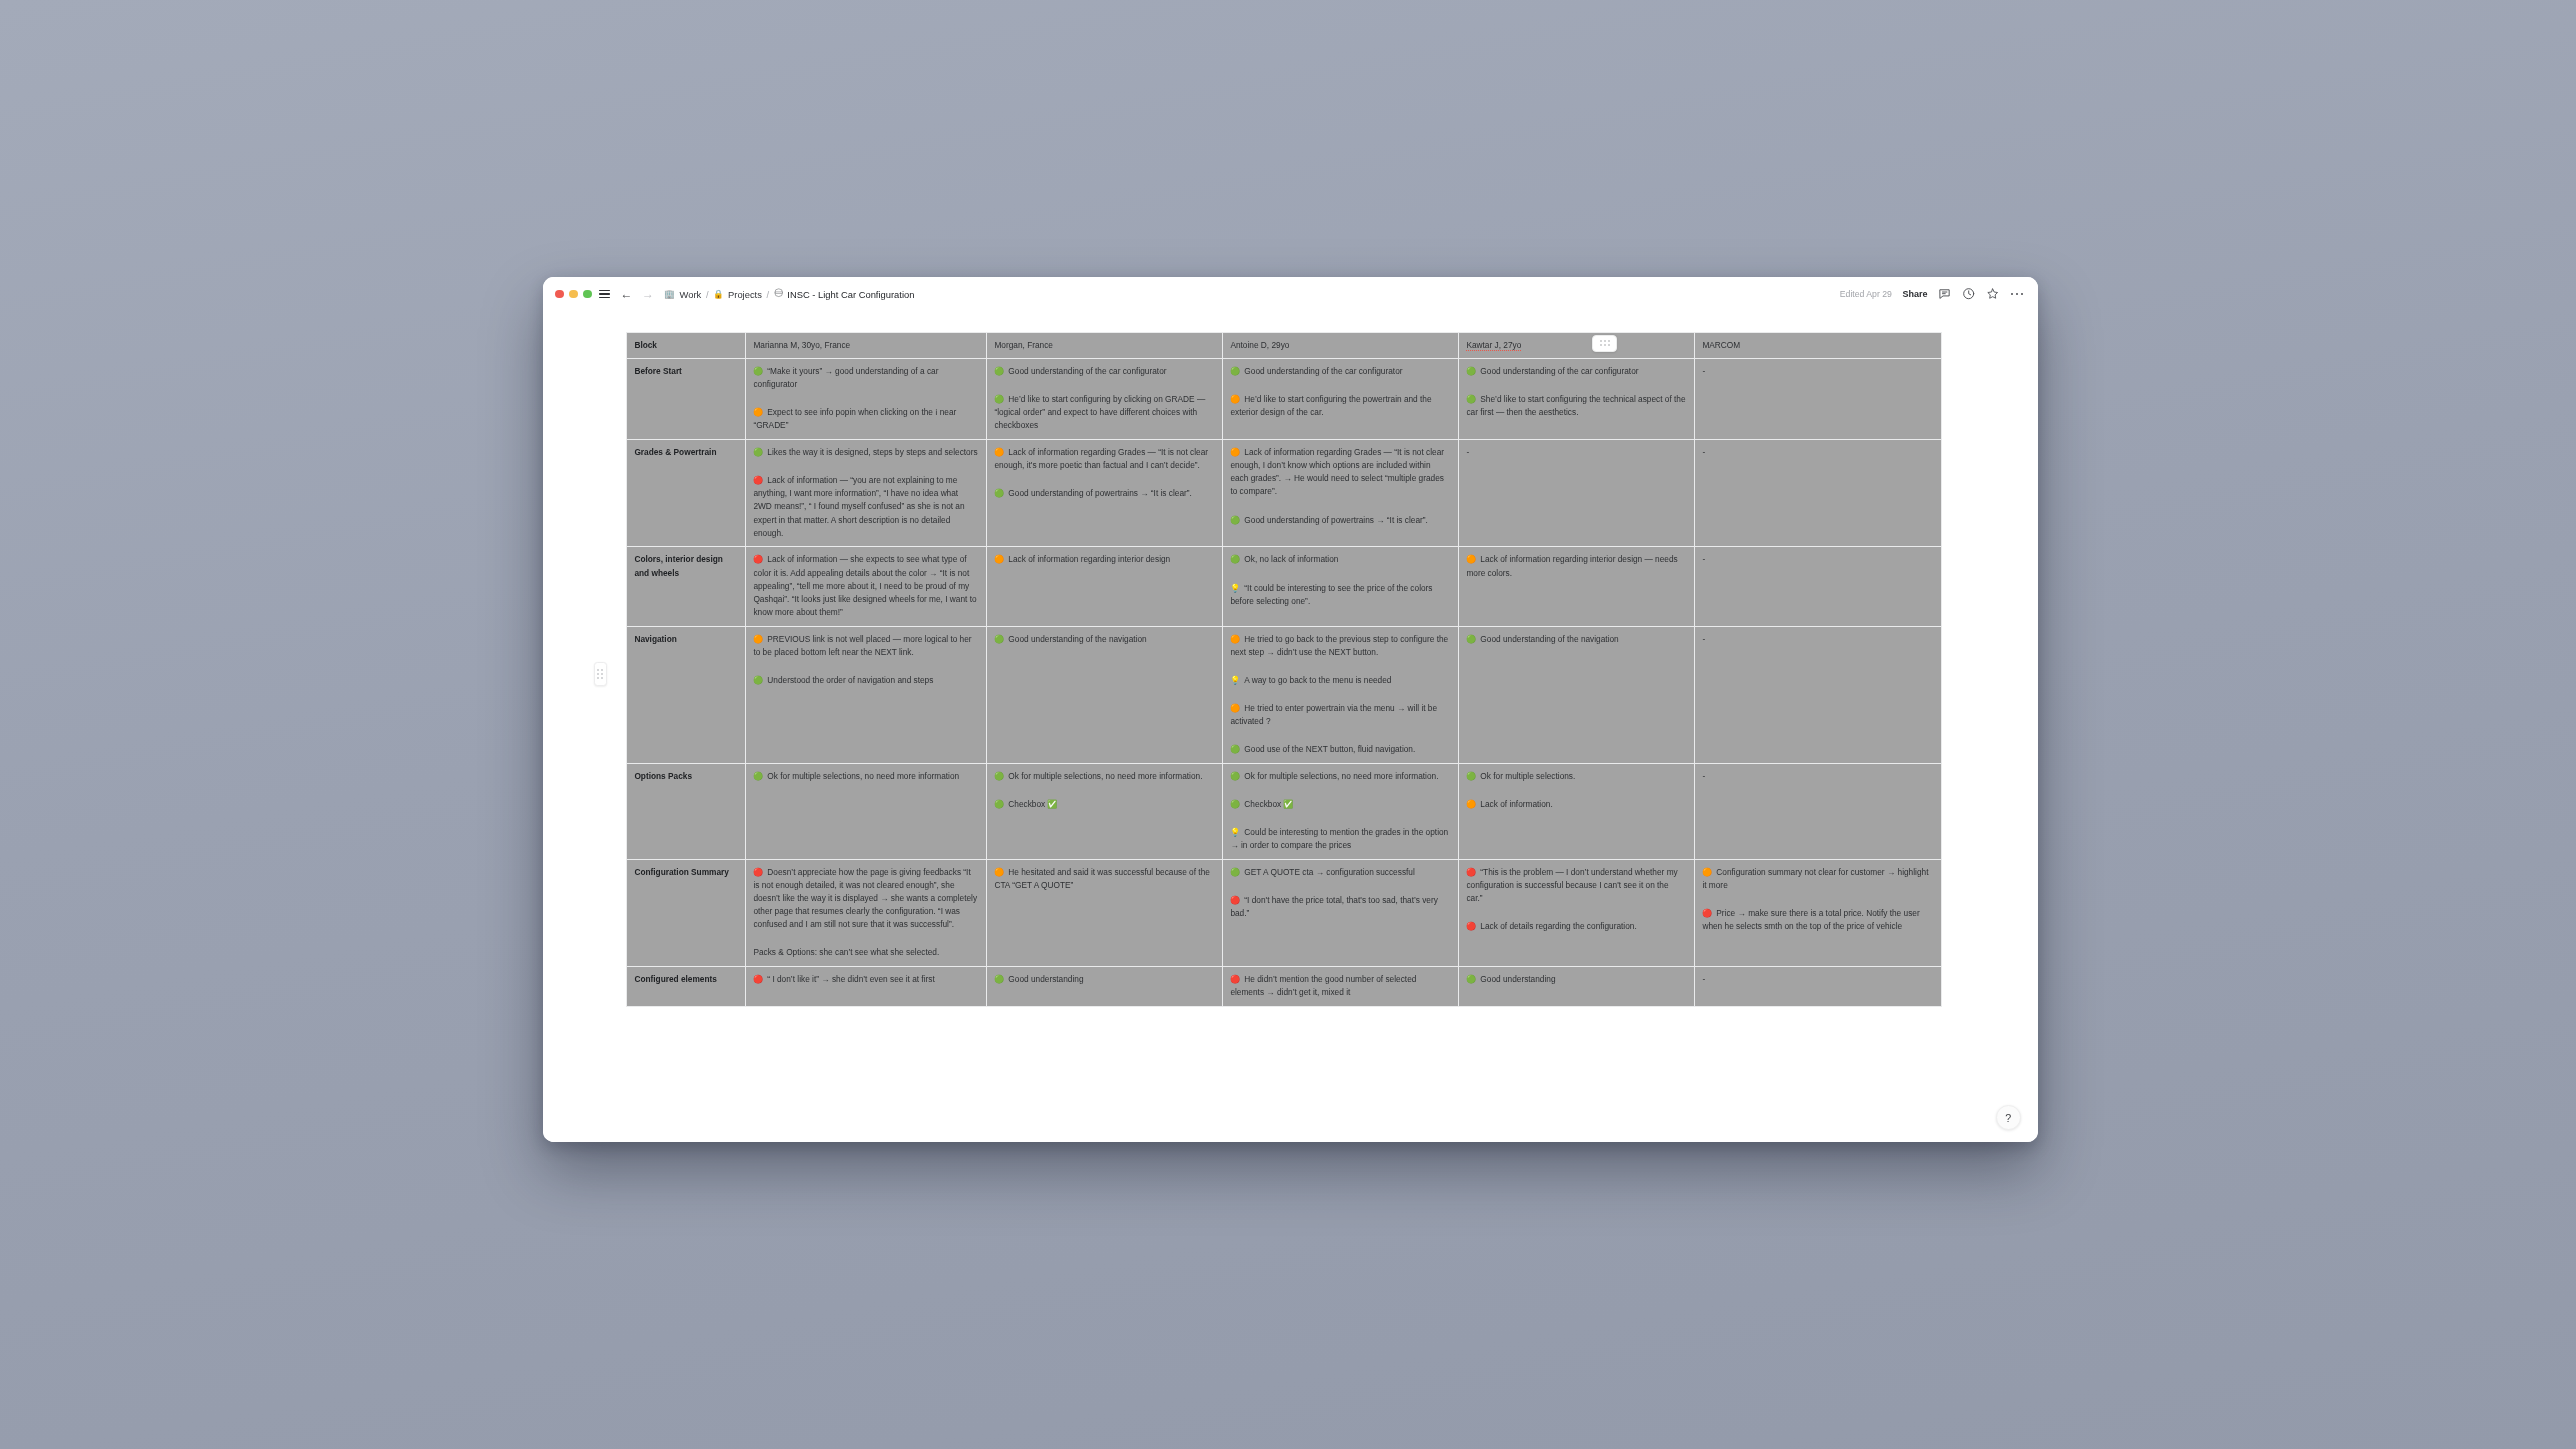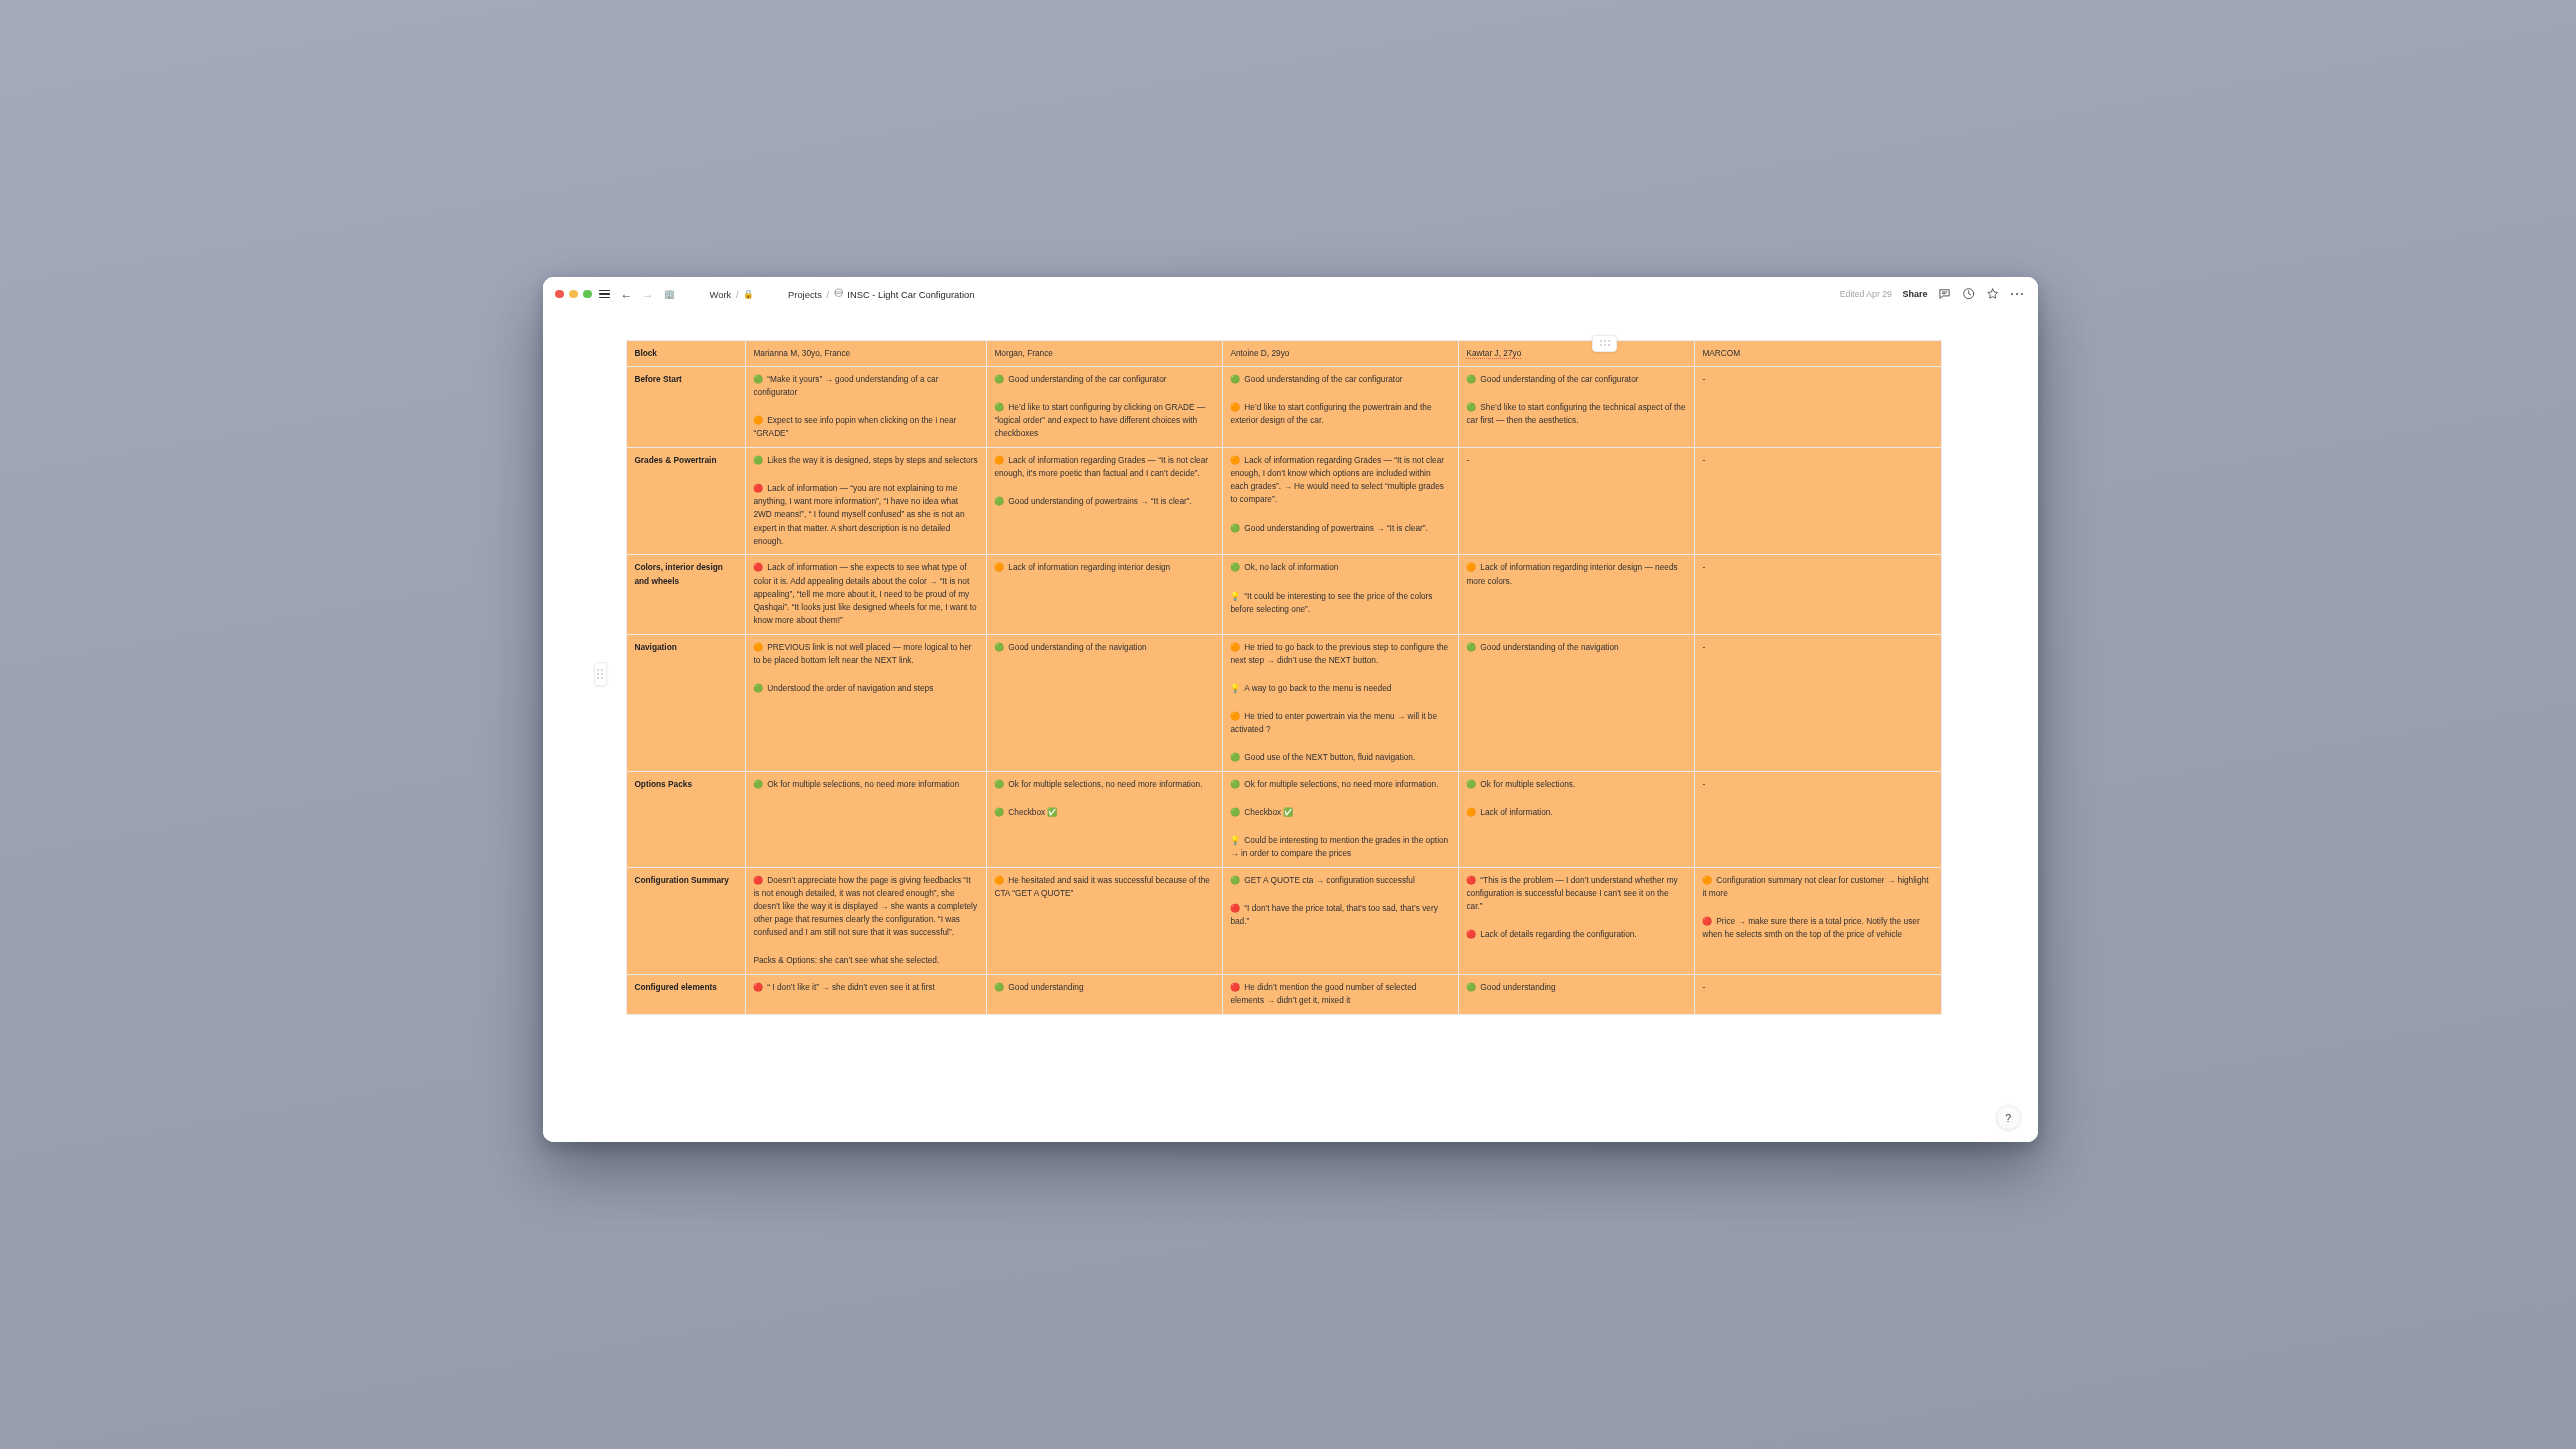--- a/index.html
+++ b/index.html
@@ -64,21 +64,21 @@
   .arrow.fwd { color: #bdbec2; }
   #crumbs {
     display: flex; align-items: center; gap: 4.7px;
     margin-left: 10.7px;
     font-size: 9.4px;
     color: #33353a;
     white-space: nowrap;
   }
   #crumbs .sep { color: #a9abb0; }
   .crumb { display: flex; align-items: center; gap: 4px; }
-  .crumb .label { color: #33353a; margin-left: 30px; }
+  .crumb .label { color: #33353a; }
   .glyph { font-size: 8.7px; line-height: 1; }
   .doc-title { font-size: 9.4px; color: #24262a; }
   #titleright {
     margin-left: auto;
     display: flex;
     align-items: center;
     gap: 10.7px;
   }
   #edited { font-size: 8.7px; color: #a2a4a9; }
   #share { font-size: 9px; color: #2c2e32; font-weight: bold; }
@@ -133,25 +133,25 @@
     gap: 2px;
     align-content: center;
     justify-content: center;
     z-index: 5;
   }
   #row-drag-handle span { width:2px; height:2px; border-radius:50%; background:#c9cacc; display:block; }
 
   table#grid {
     position: absolute;
     left: 83px;
-    top: 29px;
+    top: 21px;
     border-collapse: collapse;
     table-layout: fixed;
     width: 1316px;
-    background: #fdba74;
+    background: #a3a3a3;
   }
   table#grid col.c0 { width: 119px; }
   table#grid col.c1 { width: 241px; }
   table#grid col.c2 { width: 236px; }
   table#grid col.c3 { width: 236px; }
   table#grid col.c4 { width: 236px; }
   table#grid col.c5 { width: 247px; }
 
   #grid th, #grid td {
     border: 0.7px solid #eaebec;

